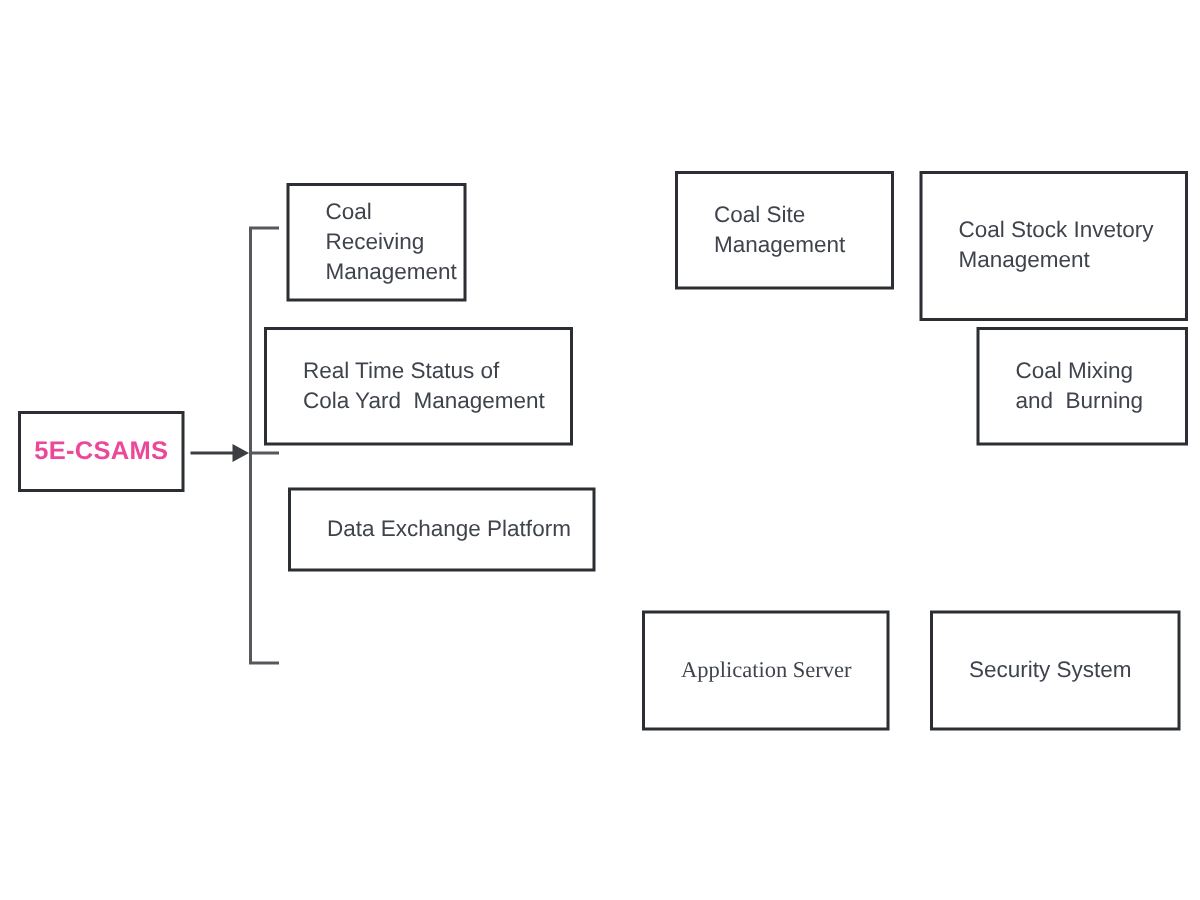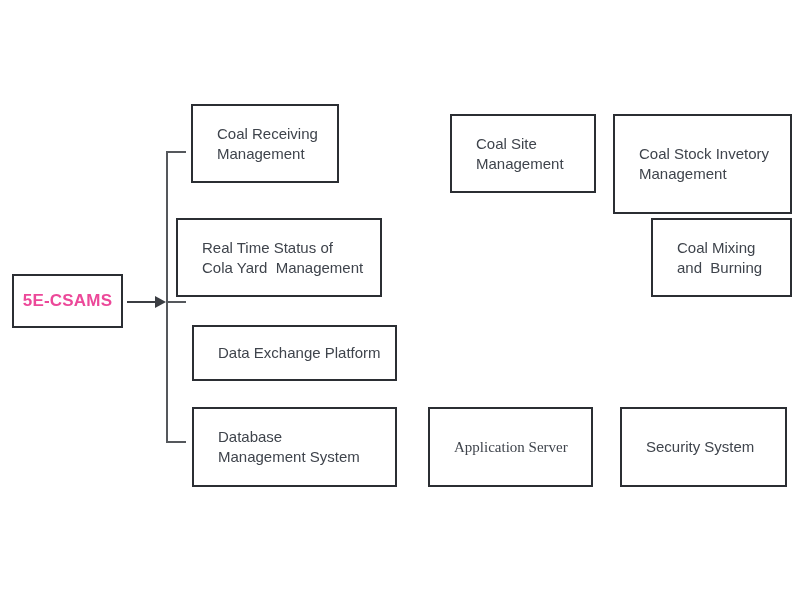--- a/index.html
+++ b/index.html
@@ -36,21 +36,21 @@
   .box.root {
     justify-content: center;
     padding: 0;
     font-weight: bold;
     font-size: 17px;
     letter-spacing: 0.2px;
     color: #ec4899;
   }
   
   .root-box { left: 12px;  top: 274px; width: 111px; height: 54px; }
-  .b0  { left: 191px; top: 104px; width: 148px; height: 79px; }
+  .b0  { left: 191px; top: 122px; width: 120px; height: 79px; }
   .b1  { left: 407px; top: 114px; width: 146px; height: 79px; margin-left: 43px; }
   .b2  { left: 613px; top: 114px; width: 179px; height: 100px; }
   .b3  { left: 176px; top: 218px; width: 206px; height: 79px; }
   .b4  { left: 411px; top: 218px; width: 224px; height: 79px; }
   .b5  { left: 651px; top: 218px; width: 141px; height: 79px; }
   .b6  { left: 192px; top: 325px; width: 205px; height: 56px; }
   .b7  { left: 192px; top: 407px; width: 205px; height: 80px; }
   .b8  { left: 428px; top: 407px; width: 165px; height: 80px; font-family: Liberation Serif, serif; }
   .b9  { left: 620px; top: 407px; width: 167px; height: 80px; }
 </style>
@@ -87,24 +87,20 @@
     <span class="label">Real Time Status of
 Cola Yard  Management</span>
   </div>
   <div class="box b6">
     <span class="label">Data Exchange Platform</span>
   </div>
   <div class="box b5">
     <span class="label">Coal Mixing
 and  Burning</span>
   </div>
-  <div class="box b7">
-    <span class="label">Database
-Management System</span>
-  </div>
   <div class="box b8">
     <span class="label">Application Server</span>
   </div>
   <div class="box b9">
     <span class="label">Security System</span>
   </div>
 
 </div>
 
 </body></html>

